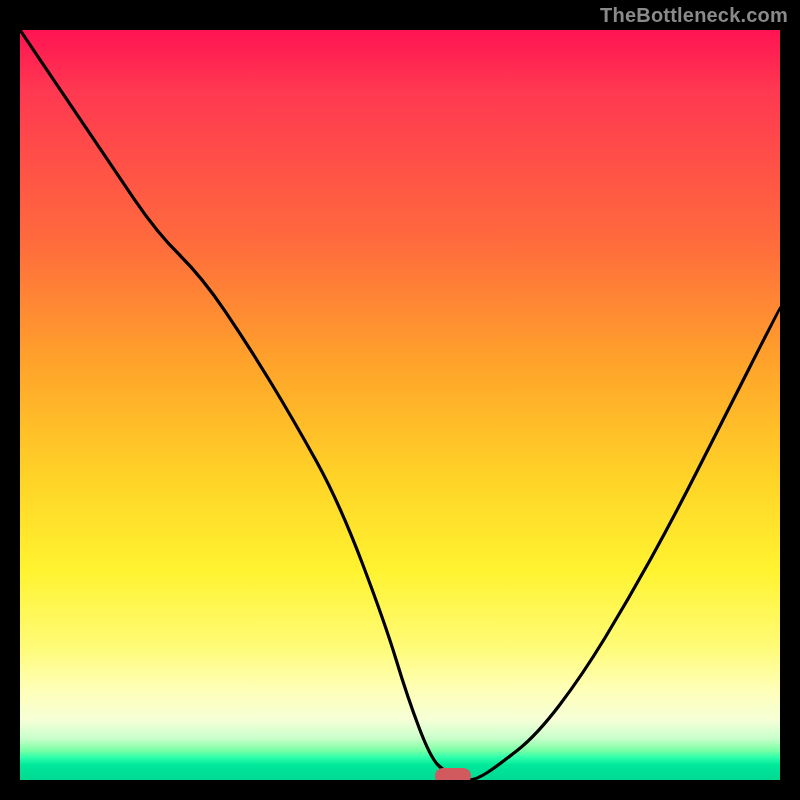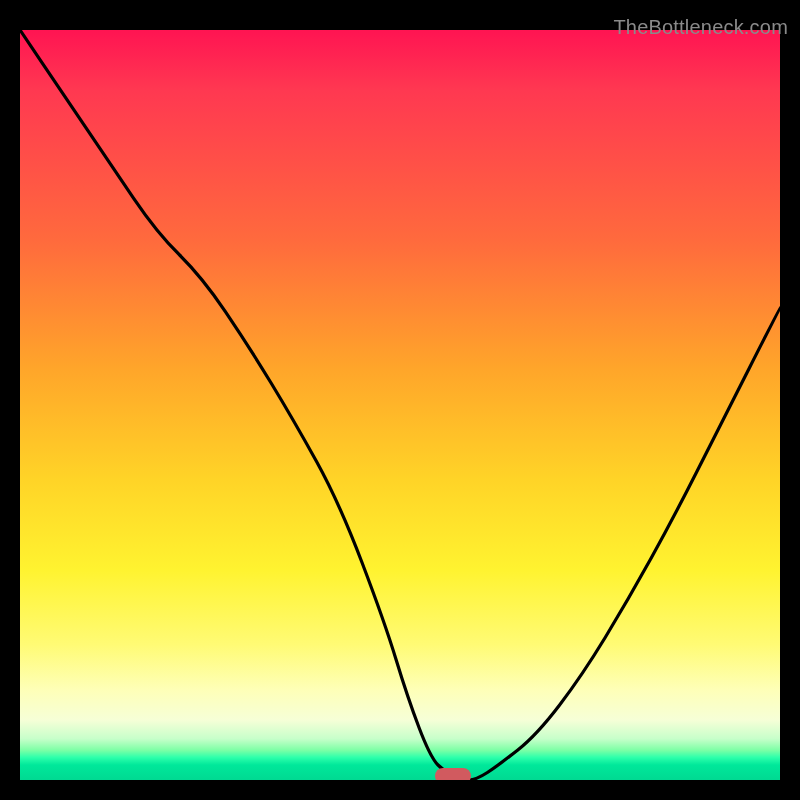--- a/index.html
+++ b/index.html
@@ -12,25 +12,25 @@
     font-family: Arial, Helvetica, sans-serif;
   }
   .frame {
     position: relative;
     width: 800px;
     height: 800px;
     background: #000;
   }
   .attribution {
     position: absolute;
-    top: 16px;
+    top: 4px;
     right: 12px;
     color: #8a8a8a;
     font-size: 20px;
-    font-weight: 400;
+    font-weight: 700;
     letter-spacing: 0.2px;
     z-index: 20;
     text-align: center;
   }
   .plot {
     position: absolute;
     left: 20px;
     top: 30px;
     width: 760px;
     height: 750px;

